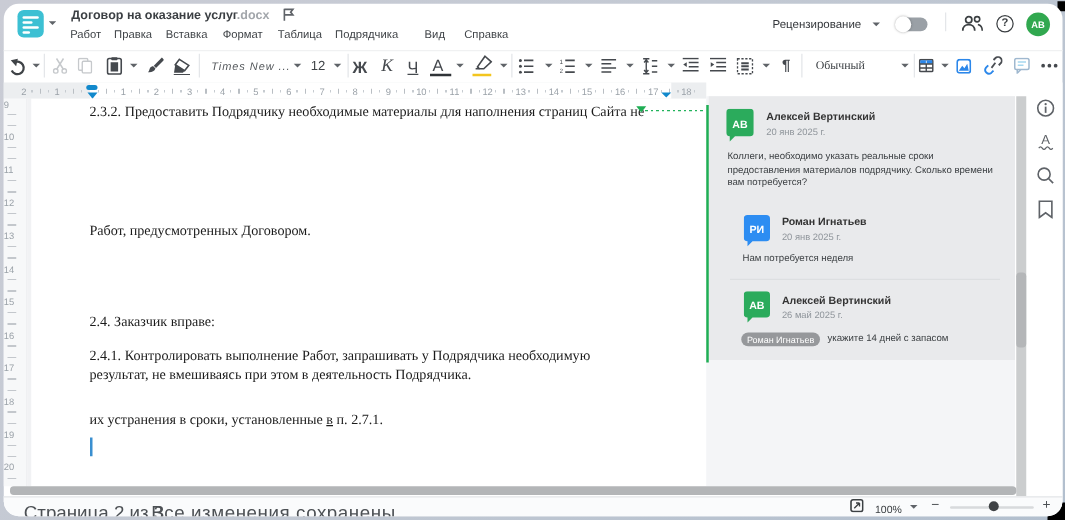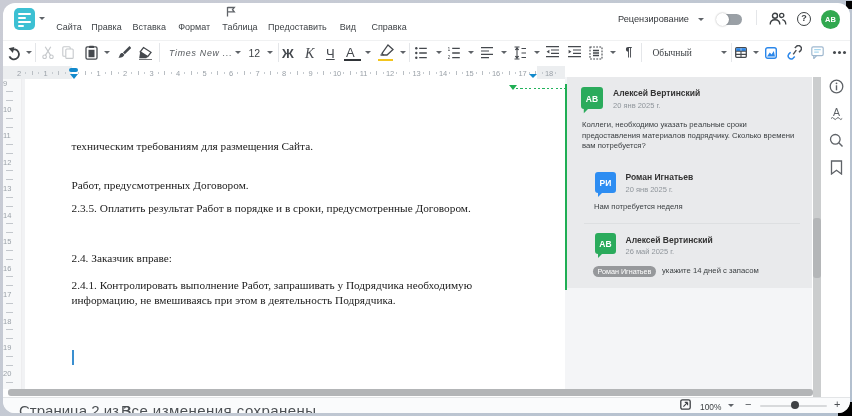--- a/index.html
+++ b/index.html
@@ -50,29 +50,30 @@
 <div id="win">
     <div id="pg">
 
 <div class="abs" id="logo">
         <i style="top:4.5px;width:13px"></i>
         <i style="top:8.8px;width:8px"></i>
         <i style="top:13.1px;width:13px"></i>
         <i style="top:17.4px;width:6px"></i>
       </div>
 <div class="abs caret" style="left:39px;top:17px"></div>
+<div class="abs" style="left:57px;top:6.5px;font-size:10px;font-weight:bold;color:#3b3f43">Договор на оказание услуг<span style="color:#a2a6ab">.docx</span></div>
 <svg class="abs" style="left:226px;top:6px" width="10" height="11" viewBox="0 0 10 11">
         <path d="M1.5 1 v9.5 M1.5 1.5 h6.8 l-1.8 2.2 l1.8 2.2 h-6.8" fill="none" stroke="#5f6368" stroke-width="1.3"></path>
       </svg>
-<span class="abs menu" style="left:56.2px">Сайта</span>
+<span class="abs menu" style="left:56.2px">Работ</span>
 <span class="abs menu" style="left:91.3px">Правка</span>
 <span class="abs menu" style="left:132.5px">Вставка</span>
 <span class="abs menu" style="left:178.2px">Формат</span>
 <span class="abs menu" style="left:222.3px">Таблица</span>
-<span class="abs menu" style="left:268.1px">Предоставить</span>
+<span class="abs menu" style="left:268.1px">Подрядчика</span>
 <span class="abs menu" style="left:339.7px">Вид</span>
 <span class="abs menu" style="left:371.4px">Справка</span>
 <span class="abs" style="left:618px;top:13.9px;font-size:9.2px;color:#34373b">Рецензирование</span>
 <div class="abs caret" style="left:698px;top:18px"></div>
 <div class="abs" style="left:717.5px;top:13.5px;width:24.5px;height:11px;border-radius:5.5px;background:#9aa0a6"></div>
 <div class="abs" style="left:715.5px;top:12.5px;width:13.5px;height:13.5px;border-radius:50%;background:#fff;box-shadow:0 0 2px rgba(0,0,0,.35)"></div>
 <div class="abs vdiv" style="left:756px;top:10px;height:15px"></div>
 <svg class="abs" style="left:769px;top:12px" width="18" height="13" viewBox="0 0 18 13">
         <circle cx="6" cy="3.8" r="2.5" fill="none" stroke="#3c4043" stroke-width="1.4"></circle>
         <path d="M1.2 12.5 c0-3.1 2.1-4.8 4.8-4.8 s4.8 1.7 4.8 4.8" fill="none" stroke="#3c4043" stroke-width="1.4"></path>
@@ -236,26 +237,26 @@
         <span class="vnum" style="top:184.65px">16</span>
         <span class="vnum" style="top:211.1px">17</span>
         <span class="vnum" style="top:237.55px">18</span>
         <span class="vnum" style="top:264px">19</span>
         <span class="vnum" style="top:290.45px">20</span>
   <div style="position:absolute;left:6px;top:3.5px;width:7px;height:302px;background:repeating-linear-gradient(to bottom,transparent 0 8.1px,#c3c7cc 8.1px 9.1px,transparent 9.1px 17.1px,#c3c7cc 17.1px 18.1px,transparent 18.1px 26.45px)"></div>
 </div>
 
 <div class="abs" id="docbg"></div>
 <div class="abs" id="paper"></div>
-<div class="dl" style="left:71.5px;top:140px">техническим требованиям для размещения Сайта.</div>
+<div class="dl" style="left:71.5px;top:84.4px">2.3.2. Предоставить Подрядчику необходимые материалы для наполнения страниц Сайта не</div>
 <div class="dl" style="left:71.5px;top:178.5px">Работ, предусмотренных Договором.</div>
-<div class="dl" style="left:71.5px;top:202px">2.3.5. Оплатить результат Работ в порядке и в сроки, предусмотренные Договором.</div>
 <div class="dl" style="left:71.5px;top:251.8px">2.4. Заказчик вправе:</div>
 <div class="dl" style="left:71.5px;top:279px">2.4.1. Контролировать выполнение Работ, запрашивать у Подрядчика необходимую</div>
-<div class="dl" style="left:71.5px;top:293.5px">информацию, не вмешиваясь при этом в деятельность Подрядчика.</div>
+<div class="dl" style="left:71.5px;top:293.5px">результат, не вмешиваясь при этом в деятельность Подрядчика.</div>
+<div class="dl" style="left:71.5px;top:330px">их устранения в сроки, установленные <u>в</u> п. 2.7.1.</div>
 <div class="abs" style="left:72px;top:350px;width:1.5px;height:15px;background:#3a8fd0"></div>
 <div class="abs" style="left:509px;top:85px;width:0;height:0;border-left:4px solid transparent;border-right:4px solid transparent;border-top:5px solid #1fae54"></div>
 <div class="abs" style="left:516px;top:87.5px;width:49px;height:1.6px;background:repeating-linear-gradient(to right,#22b35c 0 2.2px,transparent 2.2px 4.4px)"></div>
 
 <div class="abs" id="panel"></div>
 <div class="abs" id="card"></div>
 <div class="abs" id="gline"></div>
 <svg class="abs" style="left:581px;top:86.5px" width="22" height="27" viewBox="0 0 22 27">
         <path d="M3 0 h16 a3 3 0 0 1 3 3 v16 a3 3 0 0 1 -3 3 h-12 l-4.2 4.2 v-4.2 a3 3 0 0 1 -2.8 -3 v-16 a3 3 0 0 1 3 -3 z" fill="#2bab5c"></path>
         <text x="11" y="15" text-anchor="middle" font-size="8.5" font-weight="bold" fill="#fff" font-family="Liberation Sans">АВ</text>

